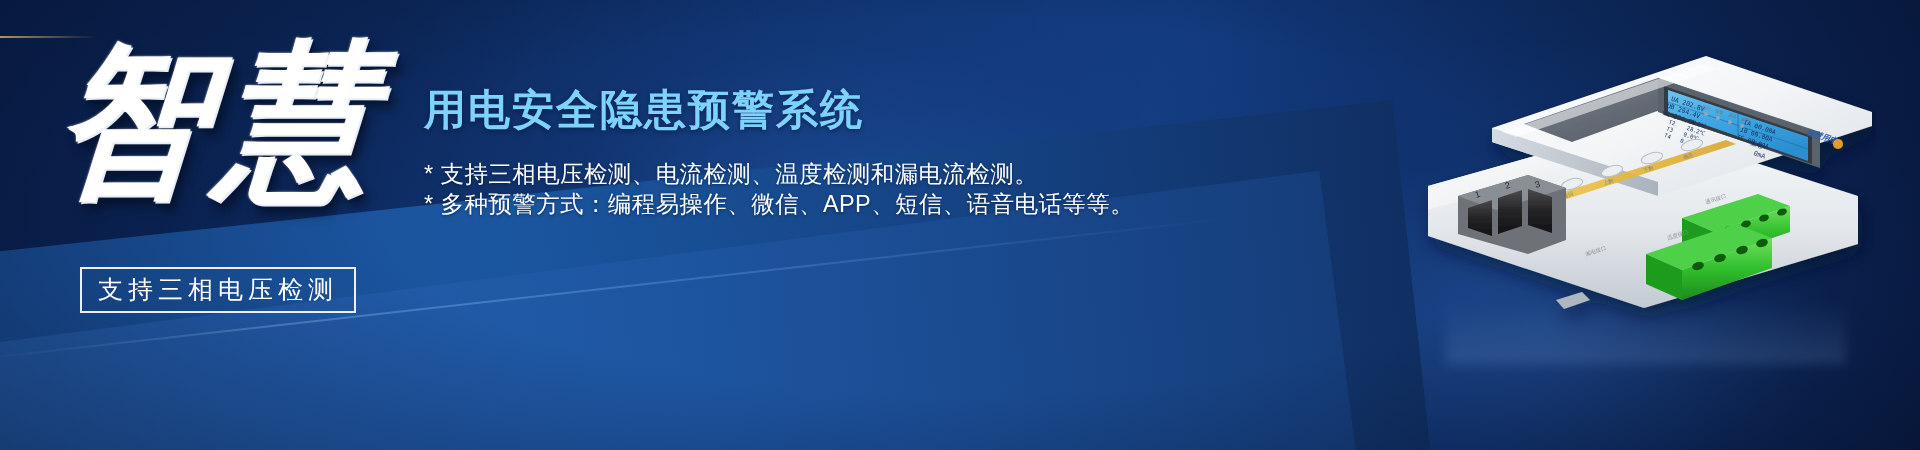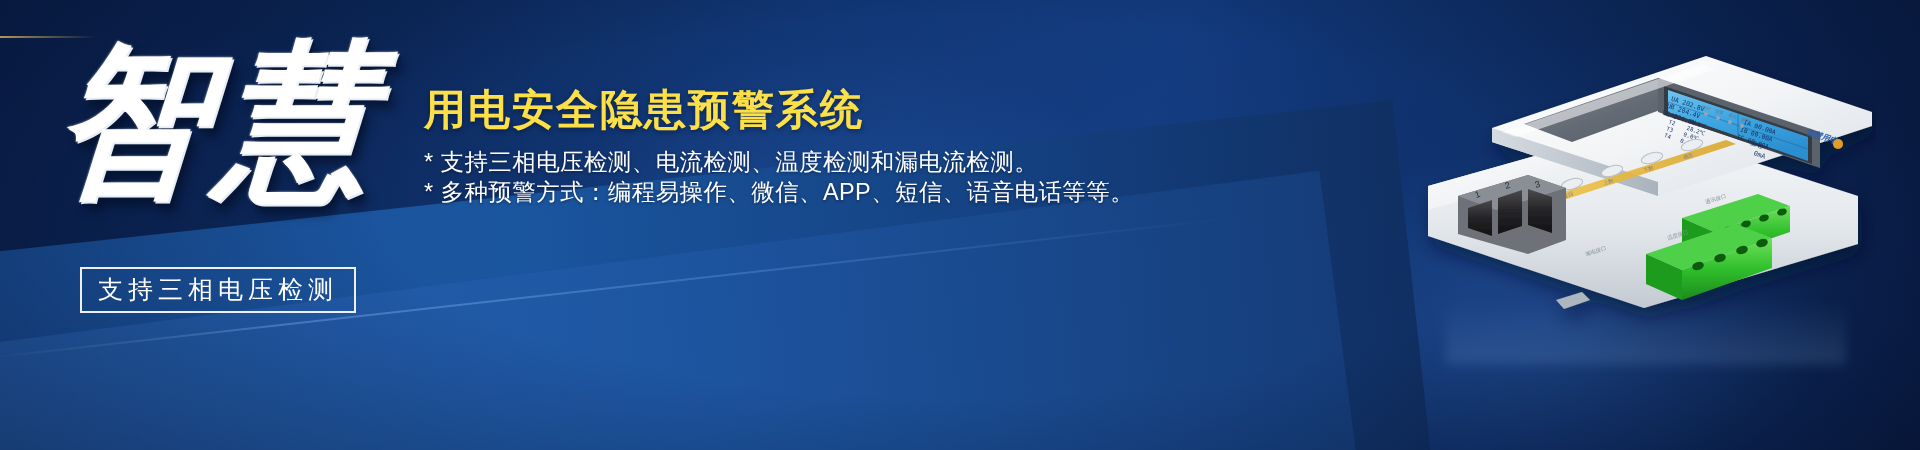--- a/index.html
+++ b/index.html
@@ -106,27 +106,27 @@
   }
 
   
   .center-block{
     position:absolute; left:424px; top:86px;
     width:700px;
   }
   .headline{
     font-size:42px;
     font-weight:700;
-    color:#fde047;
+    color:#7dd3fc;
     letter-spacing:2px;
     line-height:1.12;
     white-space:nowrap;
     text-shadow:0 2px 5px rgba(2,12,34,.45);
   }
-  .bullets{ margin-top:14px; list-style:none; }
+  .bullets{ margin-top:26px; list-style:none; }
   .bullets li{
     font-size:23.5px;
     line-height:30px;
     color:#ffffff;
     white-space:nowrap;
     letter-spacing:.4px;
     font-weight:400;
     text-shadow:0 1px 3px rgba(2,12,34,.5);
   }
   .bullets li .star{ margin-right:7px; }

